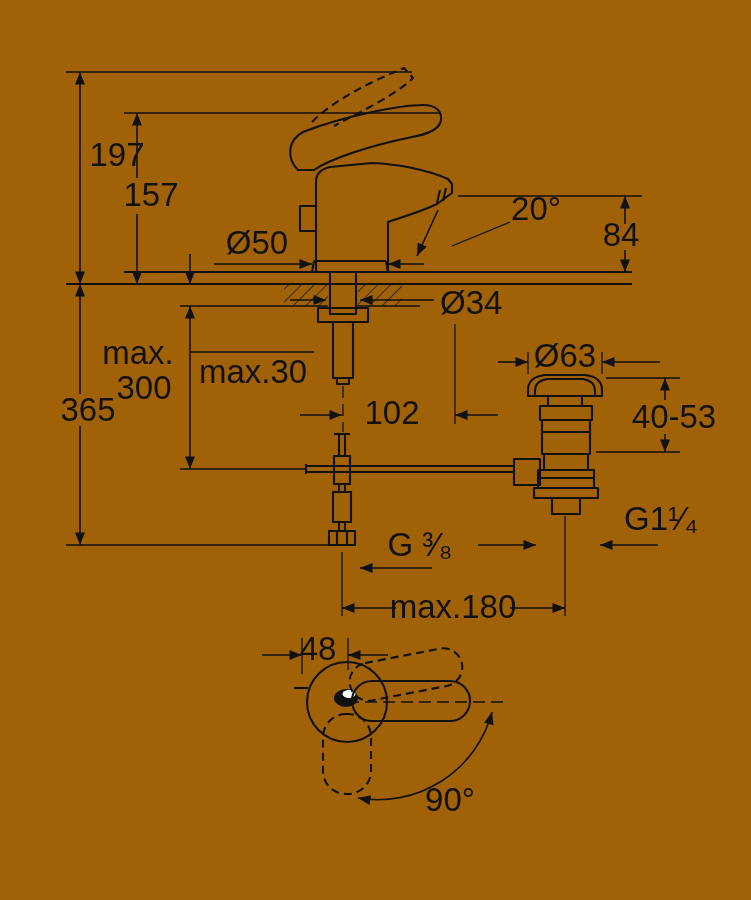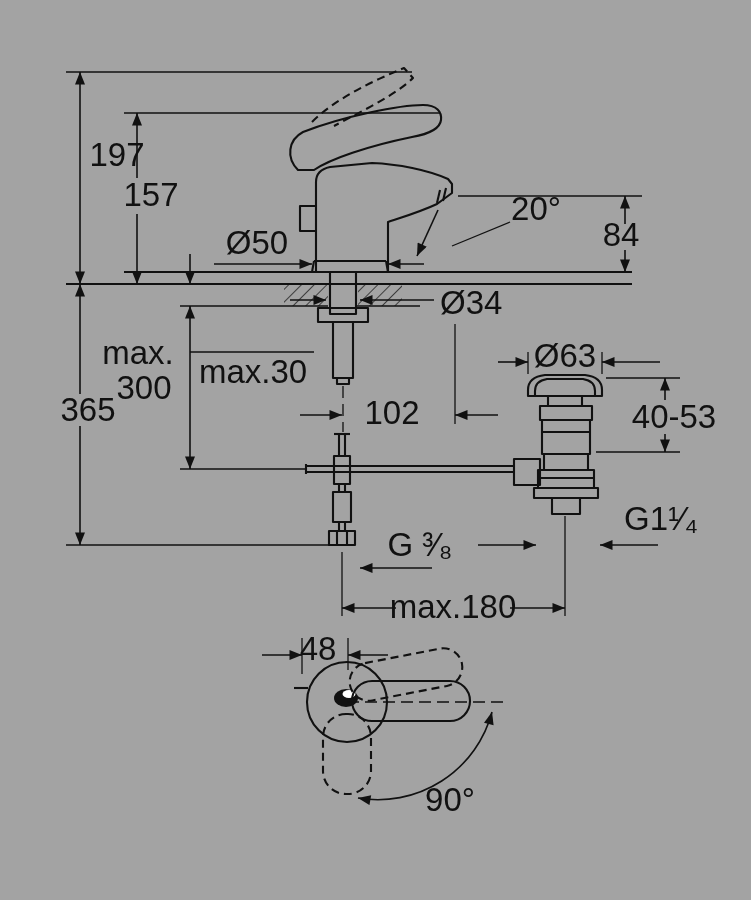--- a/index.html
+++ b/index.html
@@ -1,16 +1,16 @@
 <!DOCTYPE html>
 <html><head>
 <meta charset="utf-8">
 <style>
   html,body{margin:0;padding:0;background:#ffffff;}
-  .stage{position:relative;width:751px;height:900px;background:#a3a3a3;overflow:hidden;
+  .stage{position:relative;width:751px;height:900px;background:#a16207;overflow:hidden;
          font-family:"Liberation Sans",sans-serif;}
   svg{position:absolute;left:0;top:0;}
   .ol{stroke:#111;stroke-width:2.1;fill:none;stroke-linecap:butt;stroke-linejoin:round;}
   .dl{stroke:#111;stroke-width:1.6;fill:none;}
   .xl{stroke:#111;stroke-width:1.3;fill:none;}
   .dsh{stroke-dasharray:8,5;}
   .cld{stroke-dasharray:12,6;}
   .dim-label{font-family:"Liberation Sans",sans-serif;font-size:33px;fill:#111;}
 </style>
 </head>

